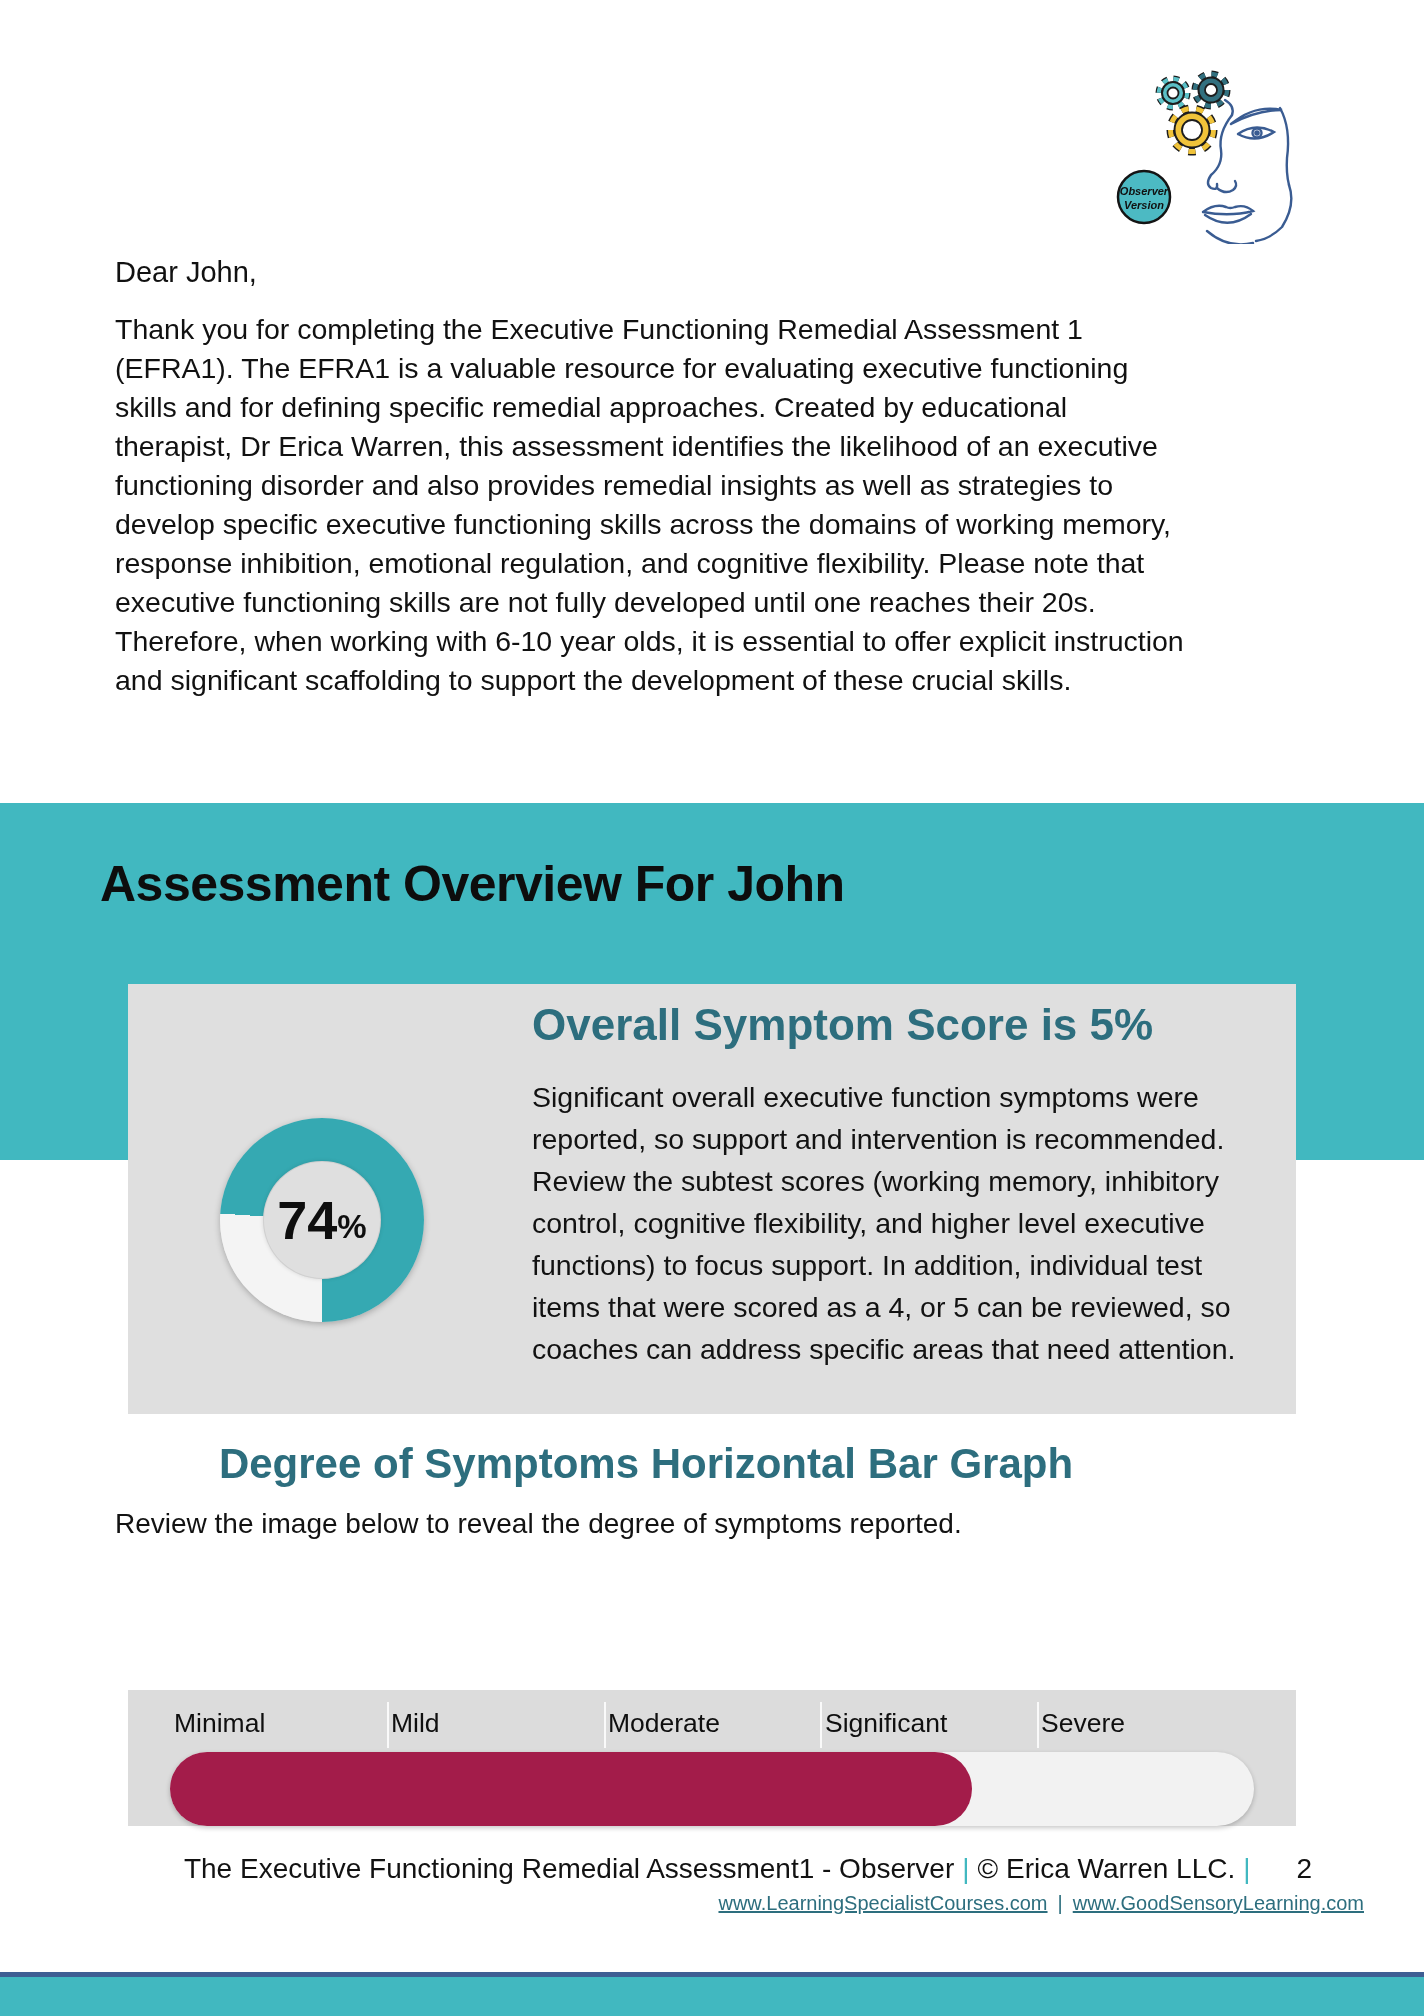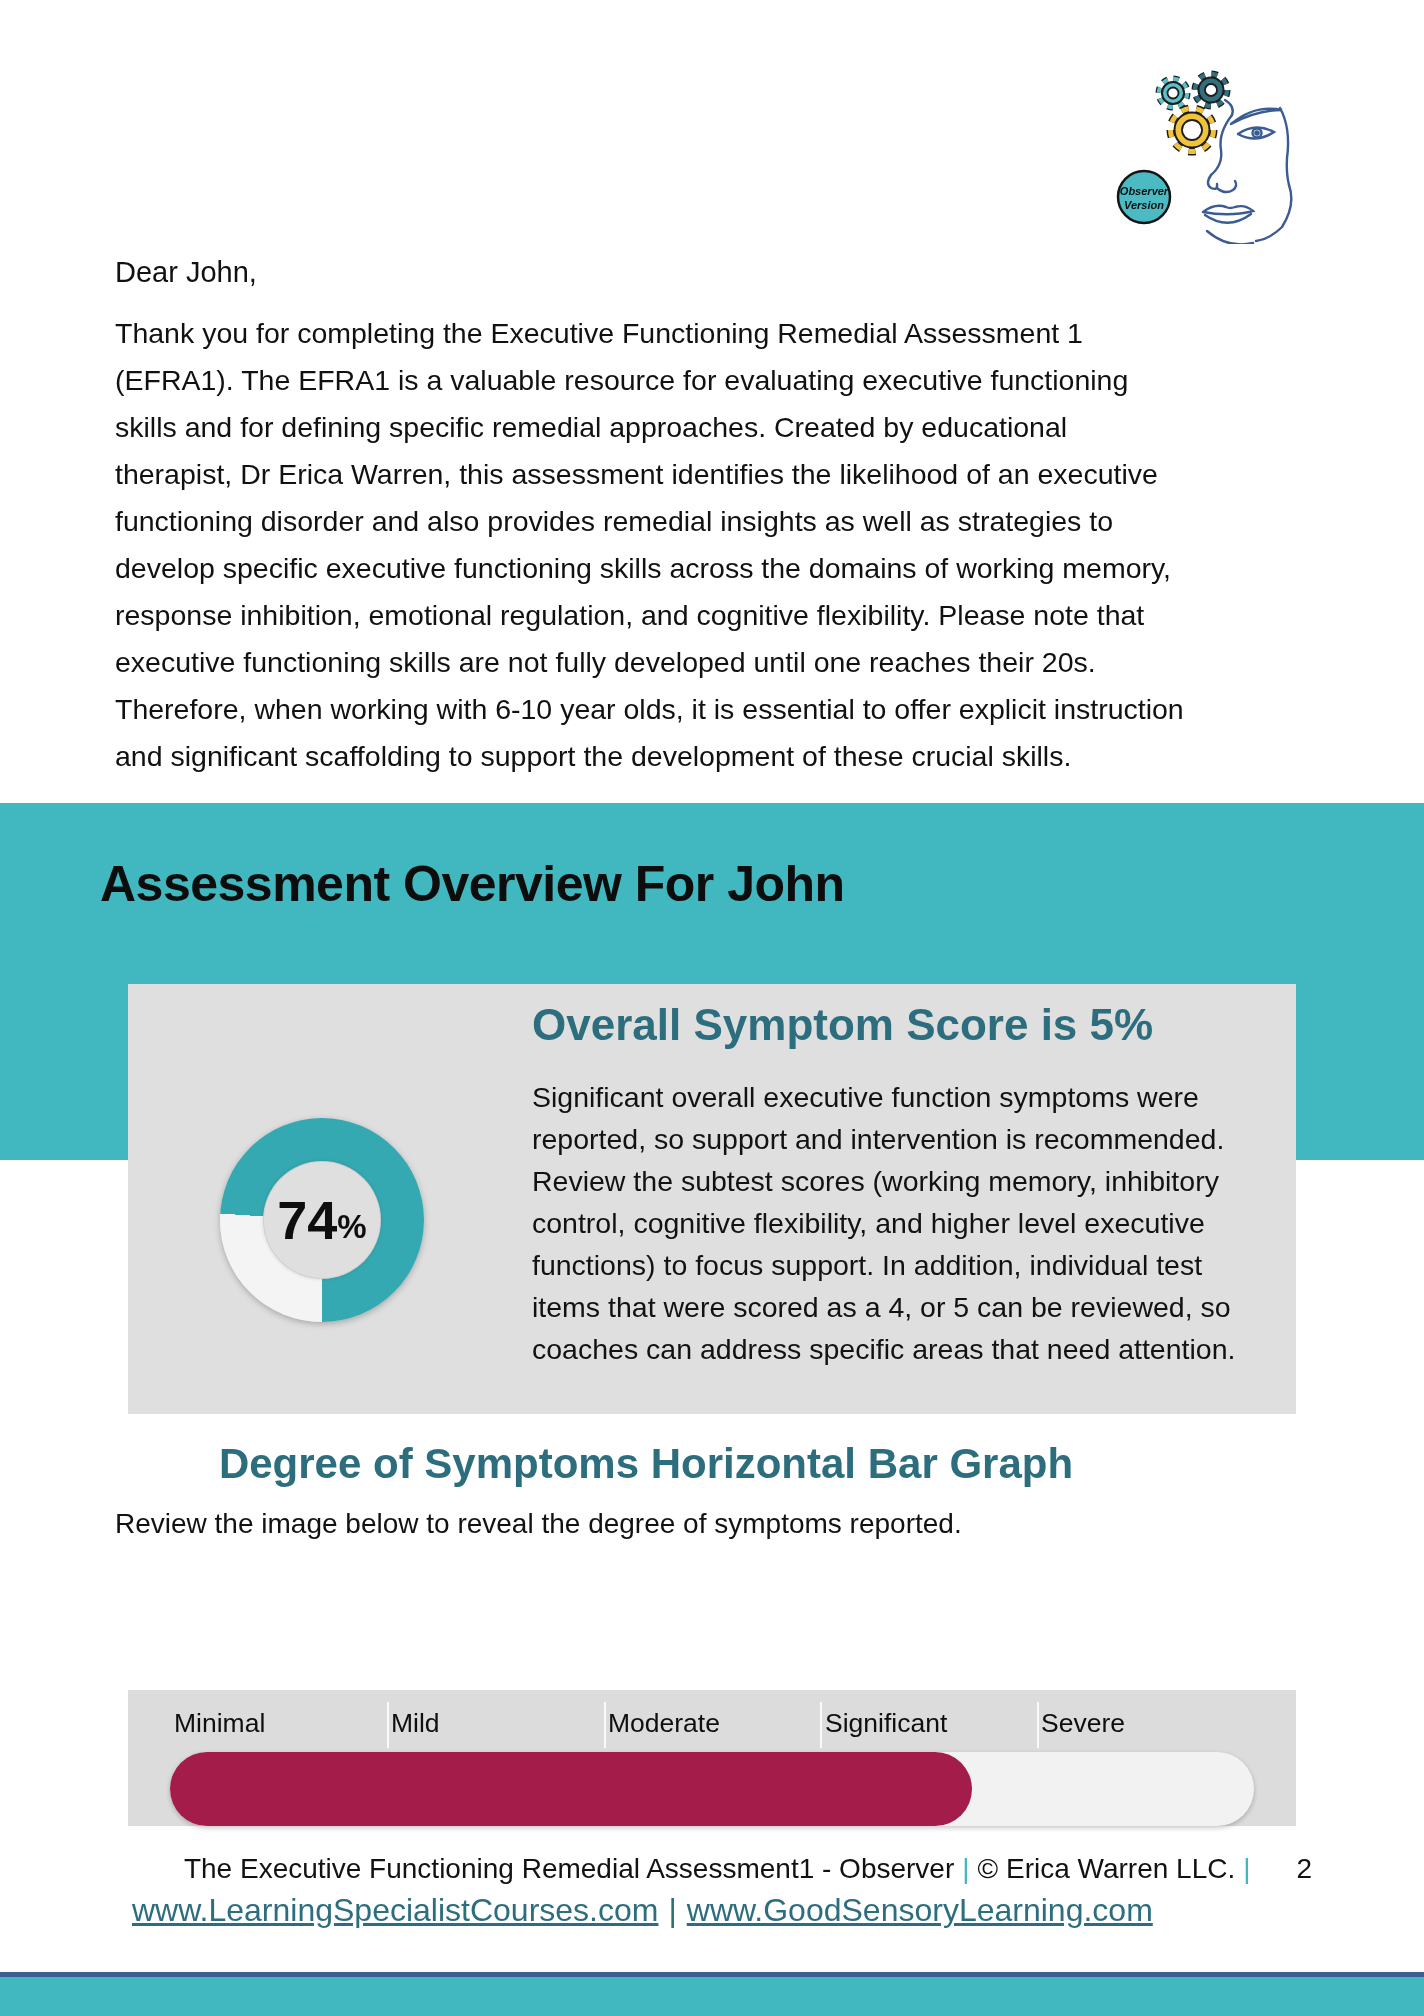--- a/index.html
+++ b/index.html
@@ -9,21 +9,21 @@
   
   .efra-logo{position:absolute;left:140px;top:88px;}
   .efra-title{font-size:96px;font-weight:900;letter-spacing:8px;line-height:1;
       color:var(--logo-teal,#68c4cb);-webkit-text-stroke:6px #141414;paint-order:stroke fill;}
   .efra-subtitle{margin-top:2px;font-size:16.5px;font-weight:bold;font-style:italic;
       letter-spacing:-0.2px;color:#111;}
   .brand-svg{position:absolute;left:1075px;top:48px;width:256px;height:196px;}
 
   
   .greeting{position:absolute;left:115px;top:256px;font-size:29px;}
-  .intro{position:absolute;left:115px;top:310px;width:1075px;font-size:28.5px;line-height:47px;}
+  .intro{position:absolute;left:115px;top:310px;width:1075px;font-size:28.5px;line-height:39px;}
 
   
   .band{position:absolute;left:0;top:803px;width:100%;height:357px;background:var(--teal,#41b8c0);}
   .band-title{position:absolute;left:100px;top:52px;font-size:50px;font-weight:800;
       letter-spacing:-0.5px;color:#0d0d0d;}
 
   
   .overview-card{position:absolute;left:128px;top:984px;width:1168px;height:430px;
       background:var(--card-gray,#dfdfdf);z-index:2;}
   .overview-heading{position:absolute;left:404px;top:16px;font-size:44px;font-weight:800;
@@ -52,21 +52,21 @@
   .bar-track{position:absolute;left:42px;top:62px;width:1084px;height:74px;border-radius:37px;
       background:var(--track,#f2f2f2);box-shadow:0 2px 5px rgba(0,0,0,.22);}
   .bar-fill{position:absolute;left:0;top:0;height:74px;width:74%;border-radius:37px;
       background:var(--crimson,#a31c4a);}
 
   
   .footer{position:absolute;left:132px;top:1853px;width:1232px;text-align:center;
       font-size:28px;color:#121212;}
   .footer .pipe{color:var(--teal,#41b8c0);padding:0 8px;}
   .footer .pagenum{margin-left:38px;}
-  .footer-links{position:absolute;left:132px;top:1892px;width:1232px;text-align:left;font-size:32px;}
+  .footer-links{position:absolute;left:132px;top:1892px;width:1232px;text-align:right;font-size:20px;}
   .footer-links a{color:var(--dark-teal,#2d6e7e);text-decoration:underline;cursor:pointer;}
   .footer-links .pipe2{color:var(--dark-teal,#2d6e7e);padding:0 10px;}
   .rule{position:absolute;left:0;top:1972px;width:100%;height:5px;background:var(--navy,#3e5e93);}
   .bottom-bar{position:absolute;left:0;top:1977px;width:100%;height:39px;background:var(--teal,#41b8c0);}
 </style>
 </head>
 <body>
 
 <div id="page">
 

